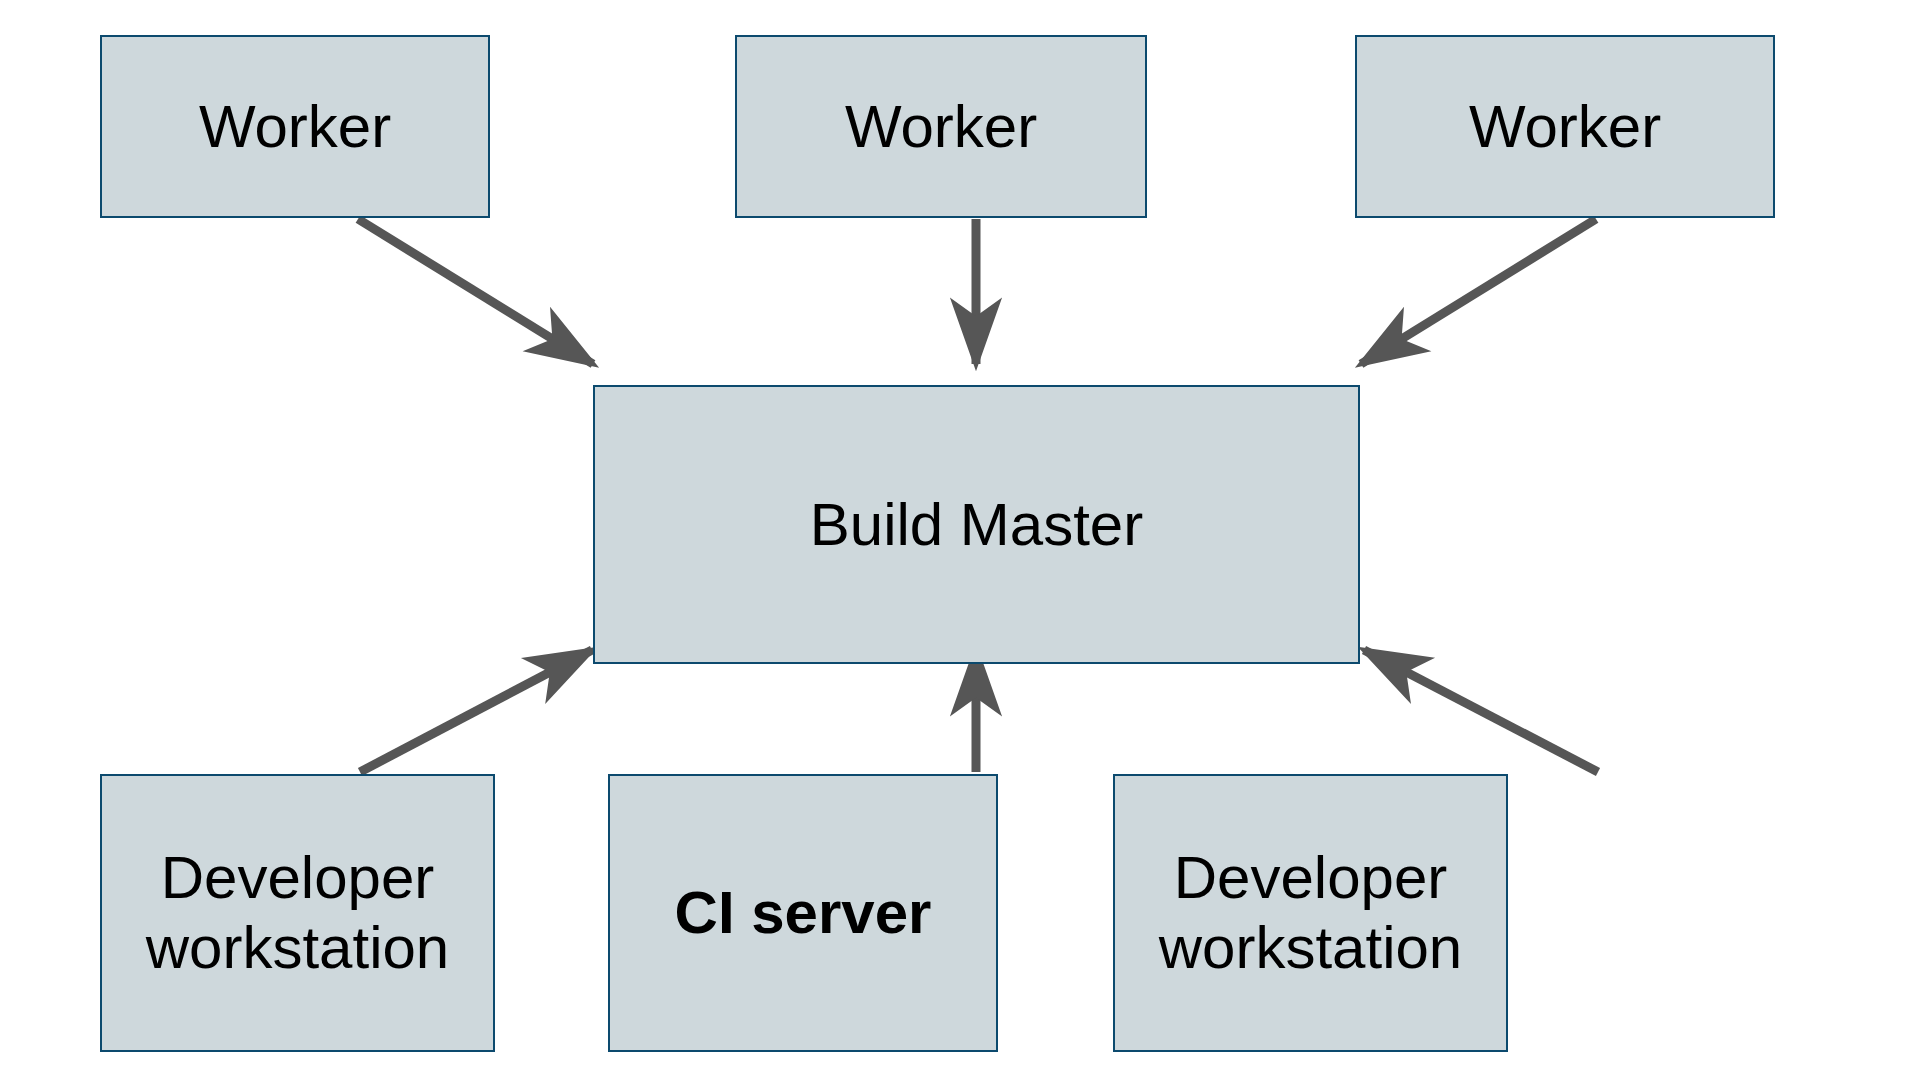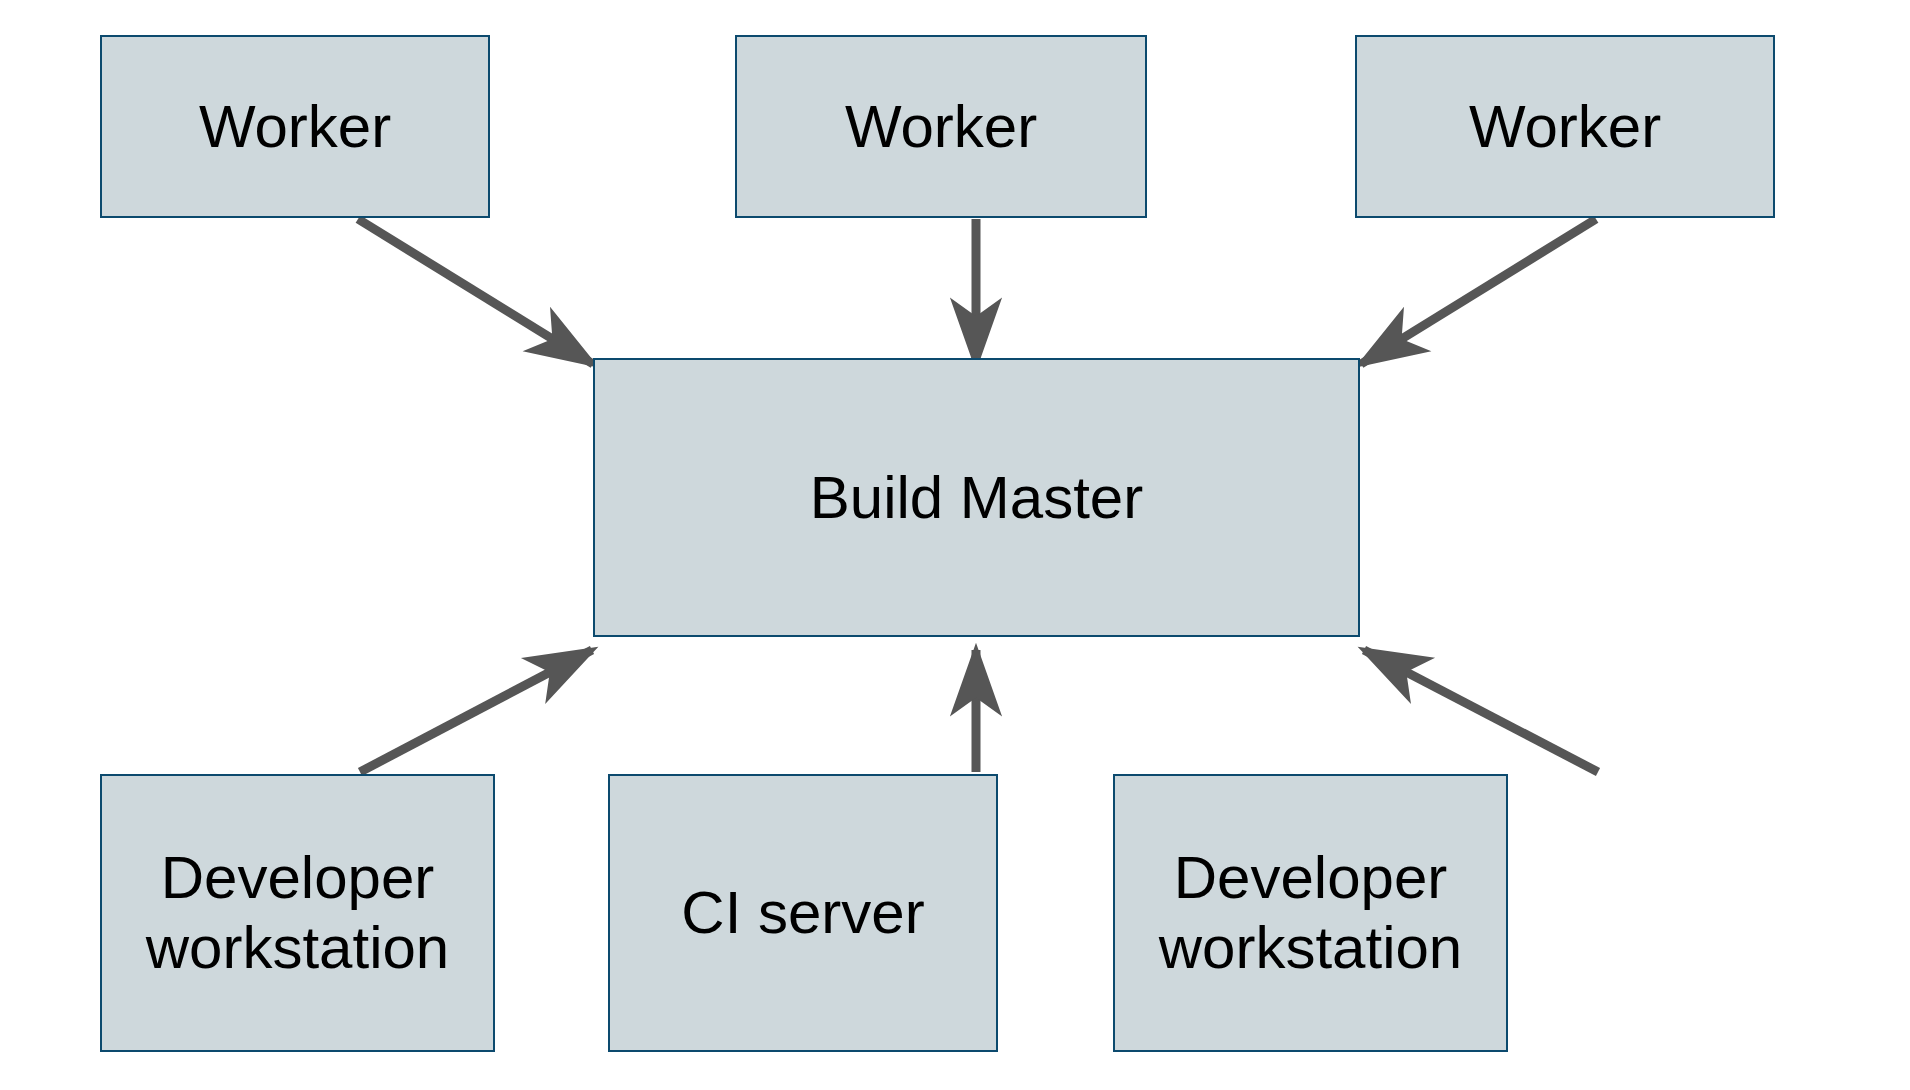--- a/index.html
+++ b/index.html
@@ -42,24 +42,24 @@
   }
   .node-label {
     display: block;
     padding: 0 6px;
   }
   
   #node-worker-1 { left: 100px;  top: 35px;  width: 390px; height: 183px; font-size: 60px; }
   #node-worker-2 { left: 735px;  top: 35px;  width: 412px; height: 183px; font-size: 60px; }
   #node-worker-3 { left: 1355px; top: 35px;  width: 420px; height: 183px; font-size: 60px; }
   
-  #node-build-master { left: 593px; top: 358px; width: 767px; height: 279px; font-size: 60px; }
+  #node-build-master { left: 593px; top: 385px; width: 767px; height: 279px; font-size: 60px; }
   
   #node-dev-workstation-1 { left: 100px;  top: 774px; width: 395px; height: 278px; font-size: 60px; }
-  #node-ci-server        { left: 608px;  top: 774px; width: 390px; height: 278px; font-size: 60px; }
+  #node-ci-server        { left: 608px;  top: 774px; width: 390px; height: 278px; font-size: 60px; font-weight: bold; }
   #node-dev-workstation-2 { left: 1113px; top: 774px; width: 395px; height: 278px; font-size: 60px; }
 </style>
 </head>
 <body>
 
 <div id="diagram-canvas">
 
   <svg id="edges-layer" width="1910" height="1090" viewBox="0 0 1910 1090" xmlns="http://www.w3.org/2000/svg">
     <defs>
       <marker id="arrowhead" markerWidth="9" markerHeight="9" refX="7.6" refY="3.1" orient="auto" markerUnits="strokeWidth">

